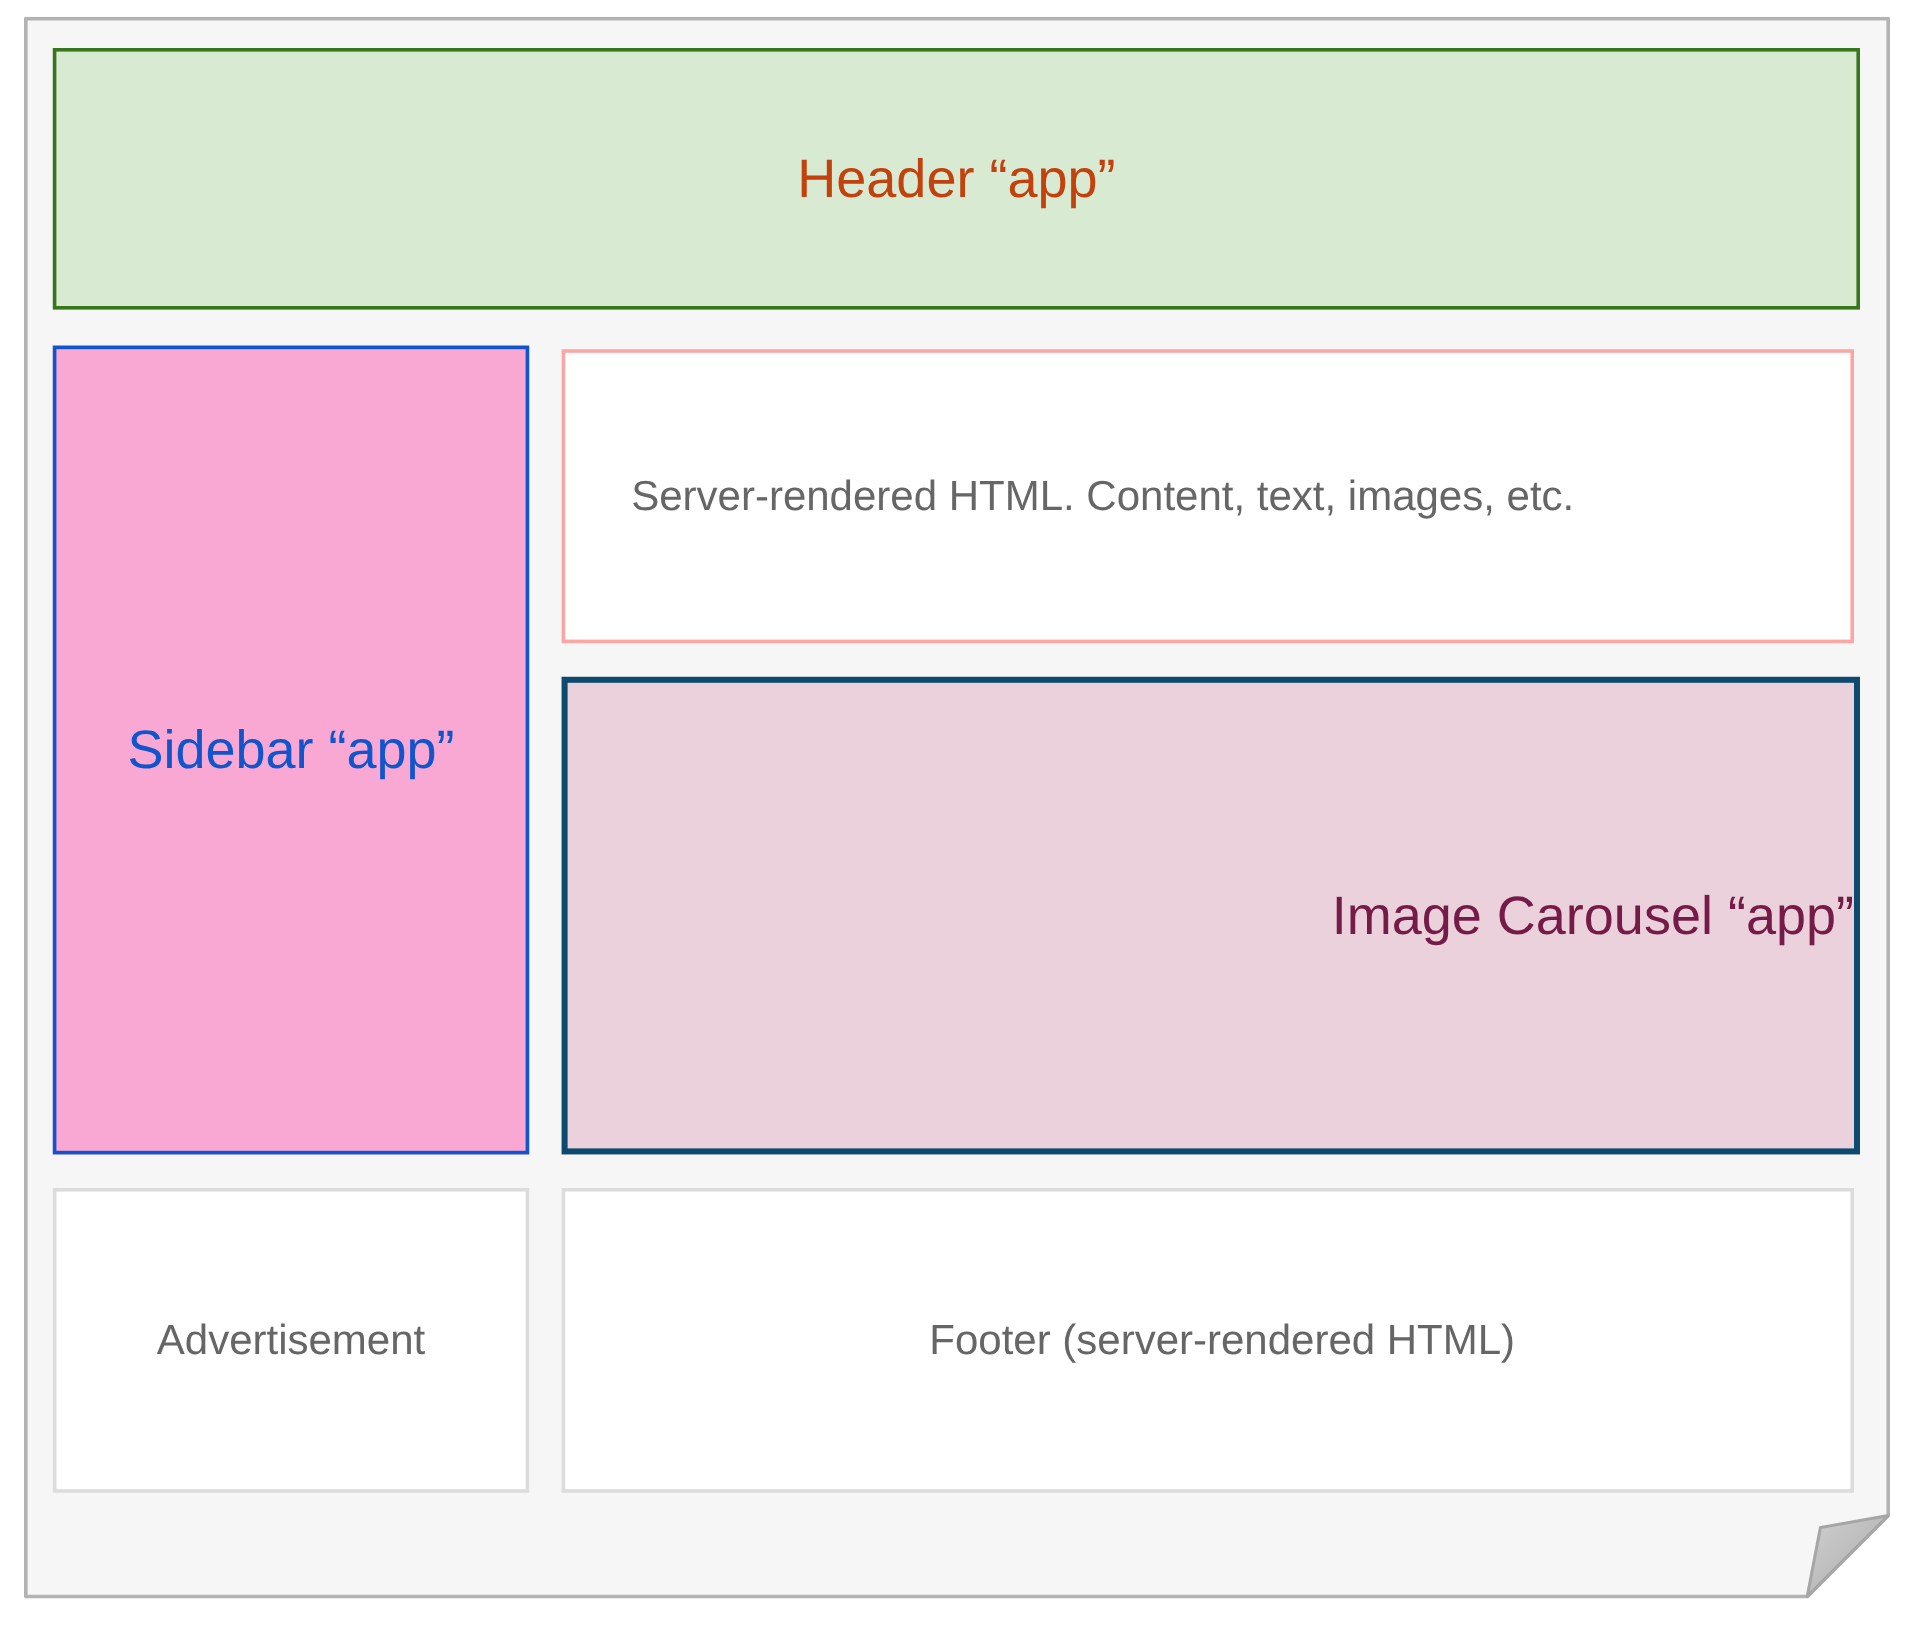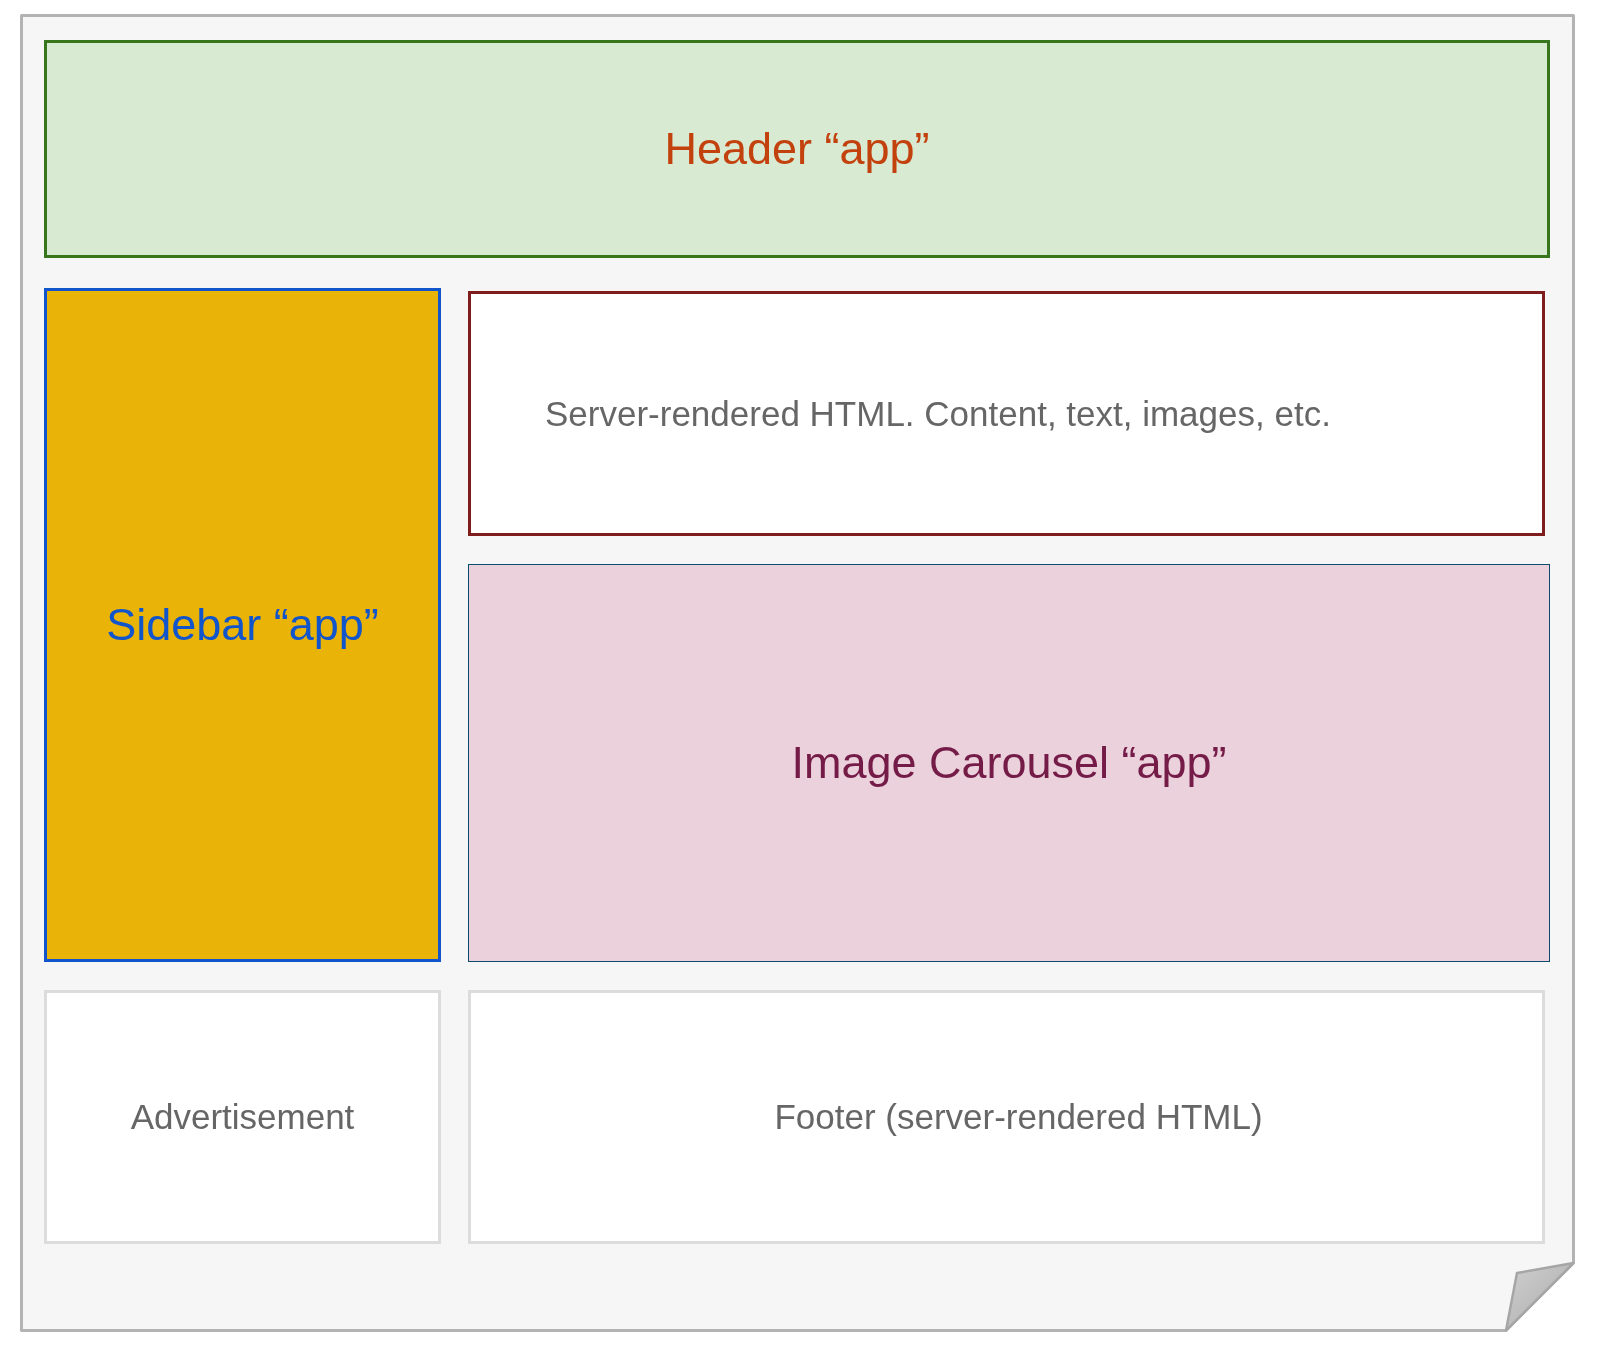--- a/index.html
+++ b/index.html
@@ -30,41 +30,42 @@
   .box span { display: block; }
   .header-box {
     left: 24px; top: 26px; width: 1506px; height: 218px;
     background: #d9ead3;
     border: 3px solid #38761d;
     color: #c2410c;
     font-size: 45px;
   }
   .sidebar-box {
     left: 24px; top: 274px; width: 397px; height: 674px;
-    background: #eab308;
+    background: #f9a8d4;
     border: 3px solid #1155cc;
     color: #1155cc;
     font-size: 45px;
   }
   .content-box {
     left: 448px; top: 277px; width: 1077px; height: 245px;
     background: #ffffff;
-    border: 3px solid #7f1d1d;
+    border: 3px solid #fca5a5;
     color: #666666;
     font-size: 35px;
     justify-content: flex-start;
     text-align: left;
-    padding-left: 74px;
+    padding-left: 55px;
   }
   .carousel-box {
     left: 448px; top: 550px; width: 1082px; height: 398px;
     background: #ead1dc;
-    border: 1px solid #0c4a6e;
+    border: 5px solid #0c4a6e;
     color: #741b47;
     font-size: 45px;
+    justify-content: flex-end;
   }
   .ad-box {
     left: 24px; top: 976px; width: 397px; height: 254px;
     background: #ffffff;
     border: 3px solid #dcdcdc;
     color: #666666;
     font-size: 35px;
     flex-direction: row;
     line-height: 1.32;
   }

